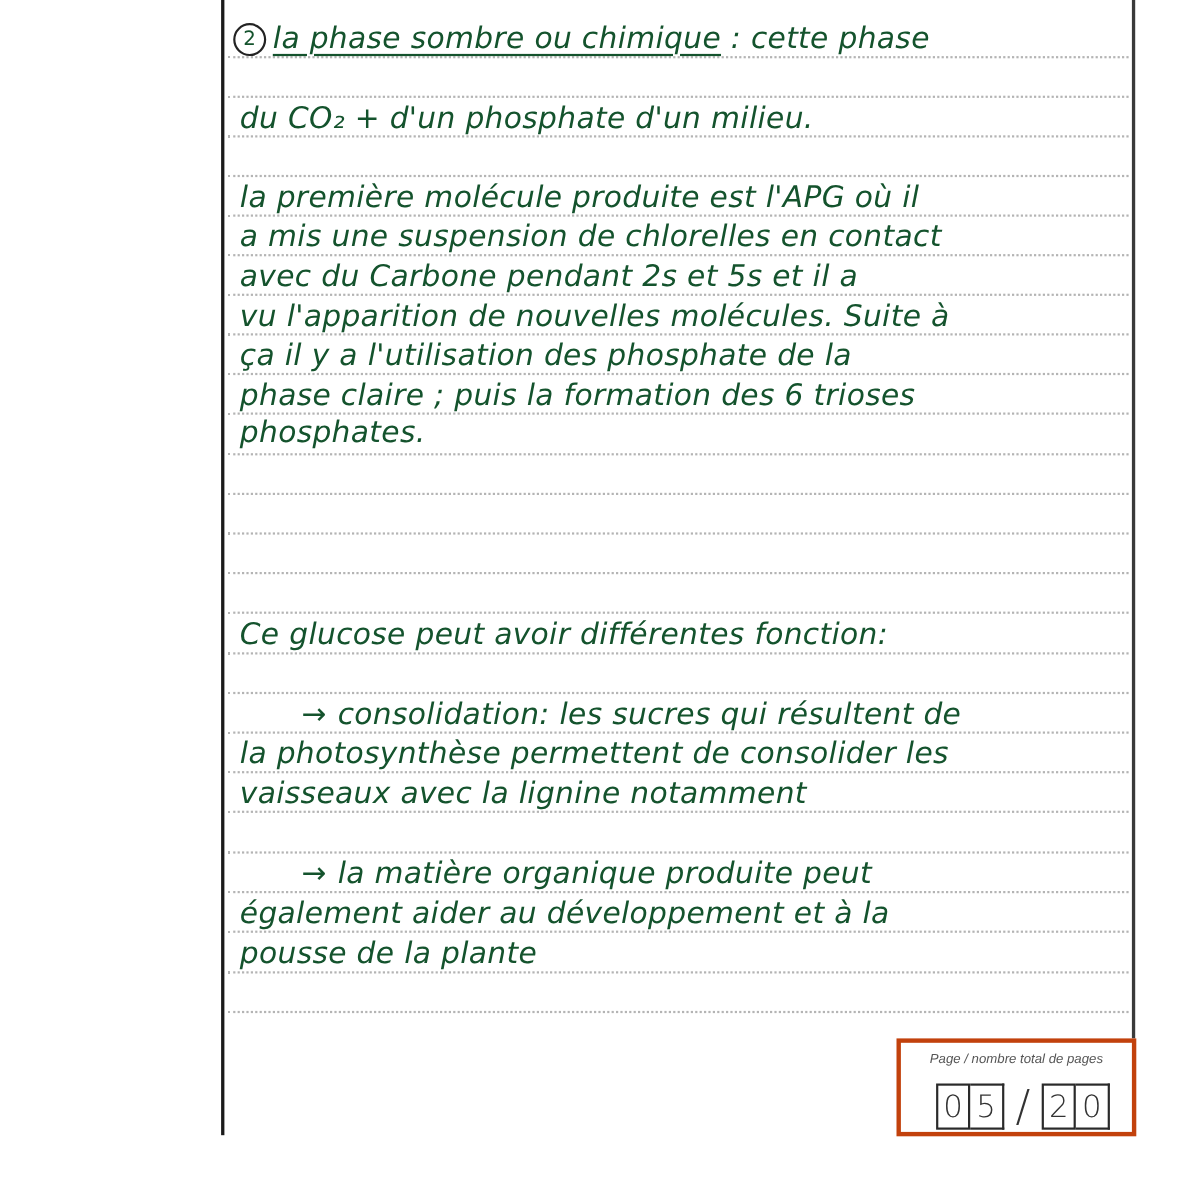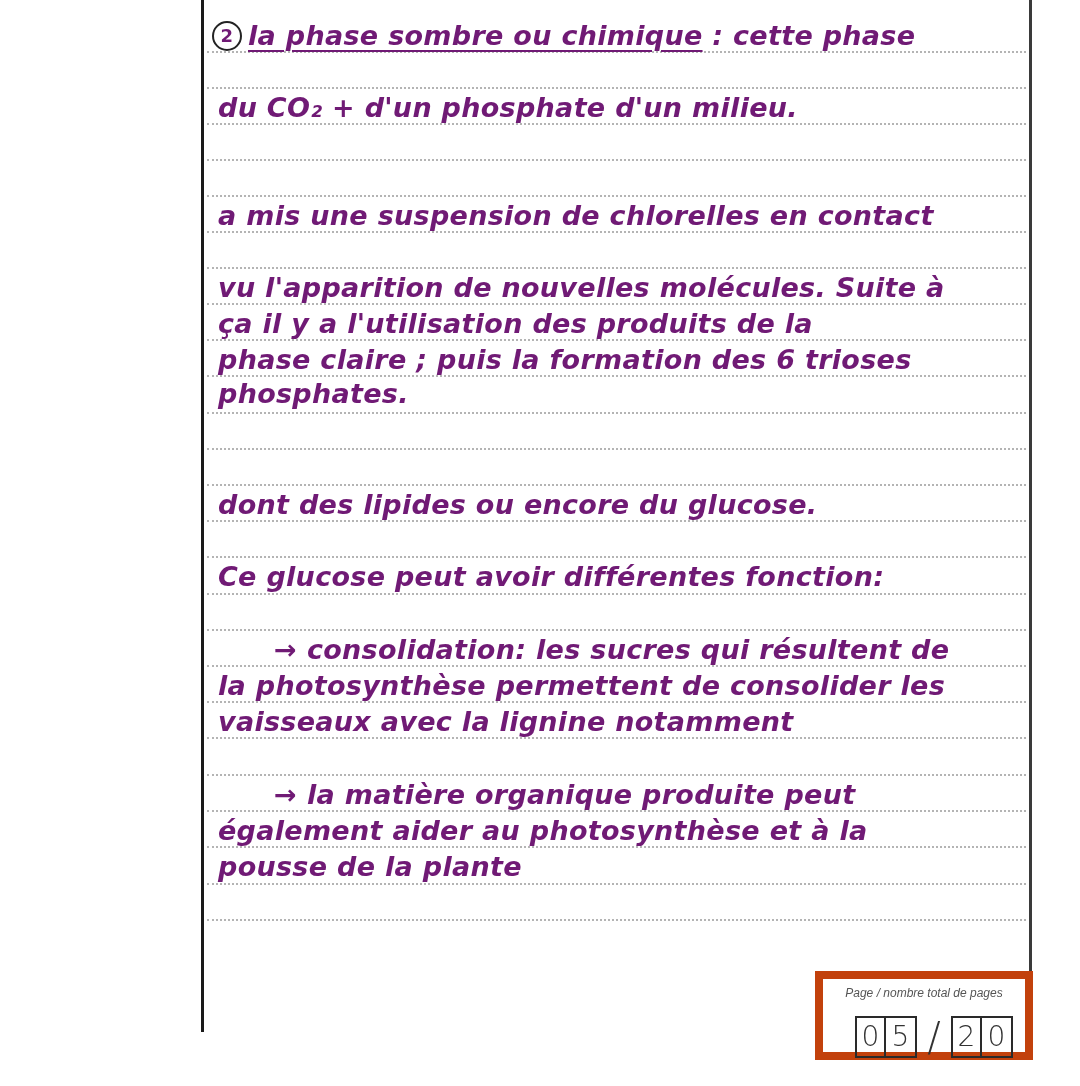--- a/index.html
+++ b/index.html
@@ -30,22 +30,22 @@
       right: 3px;
       height: 0;
       border-top: 2px dotted #b4b4b4;
     }
     .line {
       position: absolute;
       left: 14px;
       white-space: nowrap;
       font-family: "DejaVu Sans", sans-serif;
       font-size: 27px;
-      font-weight: 700;
-      color: #701a75;
+      font-weight: 400;
+      color: #14532d;
       letter-spacing: 0.3px;
       line-height: 32px;
       font-style: italic;
     }
     .line.indent { left: 70px; }
     .heading-marker {
       display: inline-block;
       width: 26px;
       height: 26px;
       border: 2px solid #232323;
@@ -66,24 +66,23 @@
       display: inline-block;
       margin-right: 10px;
       font-style: normal;
     }
     .page-box {
       position: absolute;
       left: 815px;
       top: 944px;
       width: 218px;
       height: 89px;
-      border: 8px solid #c2410c;
+      border: 4px solid #c2410c;
       box-sizing: border-box;
       background: #fff;
-      margin-top: 27px;
     }
     .page-box-label {
       position: absolute;
       top: 7px;
       left: 0;
       right: 0;
       text-align: center;
       font-family: "Liberation Sans", sans-serif;
       font-style: italic;
       font-size: 12px;
@@ -148,40 +147,41 @@
   <div class="rule" style="top:846px"></div>
   <div class="rule" style="top:883px"></div>
   <div class="rule" style="top:919px"></div>
 
   <div class="line" style="top:20px; left:8px">
     <span class="heading-marker">2</span><span class="underlined">la phase sombre ou chimique</span>
     <span>: cette phase</span>
   </div>
 
   <div class="line" style="top:92px">du CO₂ + d'un phosphate d'un milieu.</div>
+  <div class="line" style="top:164px">la première molécule produite est l'APG où il</div>
   <div class="line" style="top:200px">a mis une suspension de chlorelles en contact</div>
+  <div class="line" style="top:236px">avec du Carbone pendant 2s et 5s et il a</div>
   <div class="line" style="top:272px">vu l'apparition de nouvelles molécules. Suite à</div>
-  <div class="line" style="top:308px">ça il y a l'utilisation des produits de la</div>
+  <div class="line" style="top:308px">ça il y a l'utilisation des phosphate de la</div>
   <div class="line" style="top:344px">phase claire ; puis la formation des 6 trioses</div>
   <div class="line" style="top:378px">phosphates.</div>
 
-  <div class="line" style="top:489px">dont des lipides ou encore du glucose.</div>
 
   <div class="line indent" style="top:634px">
     <span class="arrow">→</span><span>consolidation: les sucres qui résultent de</span>
   </div>
 
   <div class="line" style="top:561px">Ce glucose peut avoir différentes fonction:</div>
   <div class="line" style="top:706px">vaisseaux avec la lignine notamment</div>
   <div class="line" style="top:670px">la photosynthèse permettent de consolider les</div>
 
   <div class="line indent" style="top:779px">
     <span class="arrow">→</span><span>la matière organique produite peut</span>
   </div>
-  <div class="line" style="top:815px">également aider au photosynthèse et à la</div>
+  <div class="line" style="top:815px">également aider au développement et à la</div>
   <div class="line" style="top:851px">pousse de la plante</div>
 </div>
 
 <div class="page-box">
   <div class="page-box-label">Page / nombre total de pages</div>
   <div class="digits">
     <div class="digit">0</div>
     <div class="digit">5</div>
     <div class="slash">/</div>
     <div class="digit">2</div>

